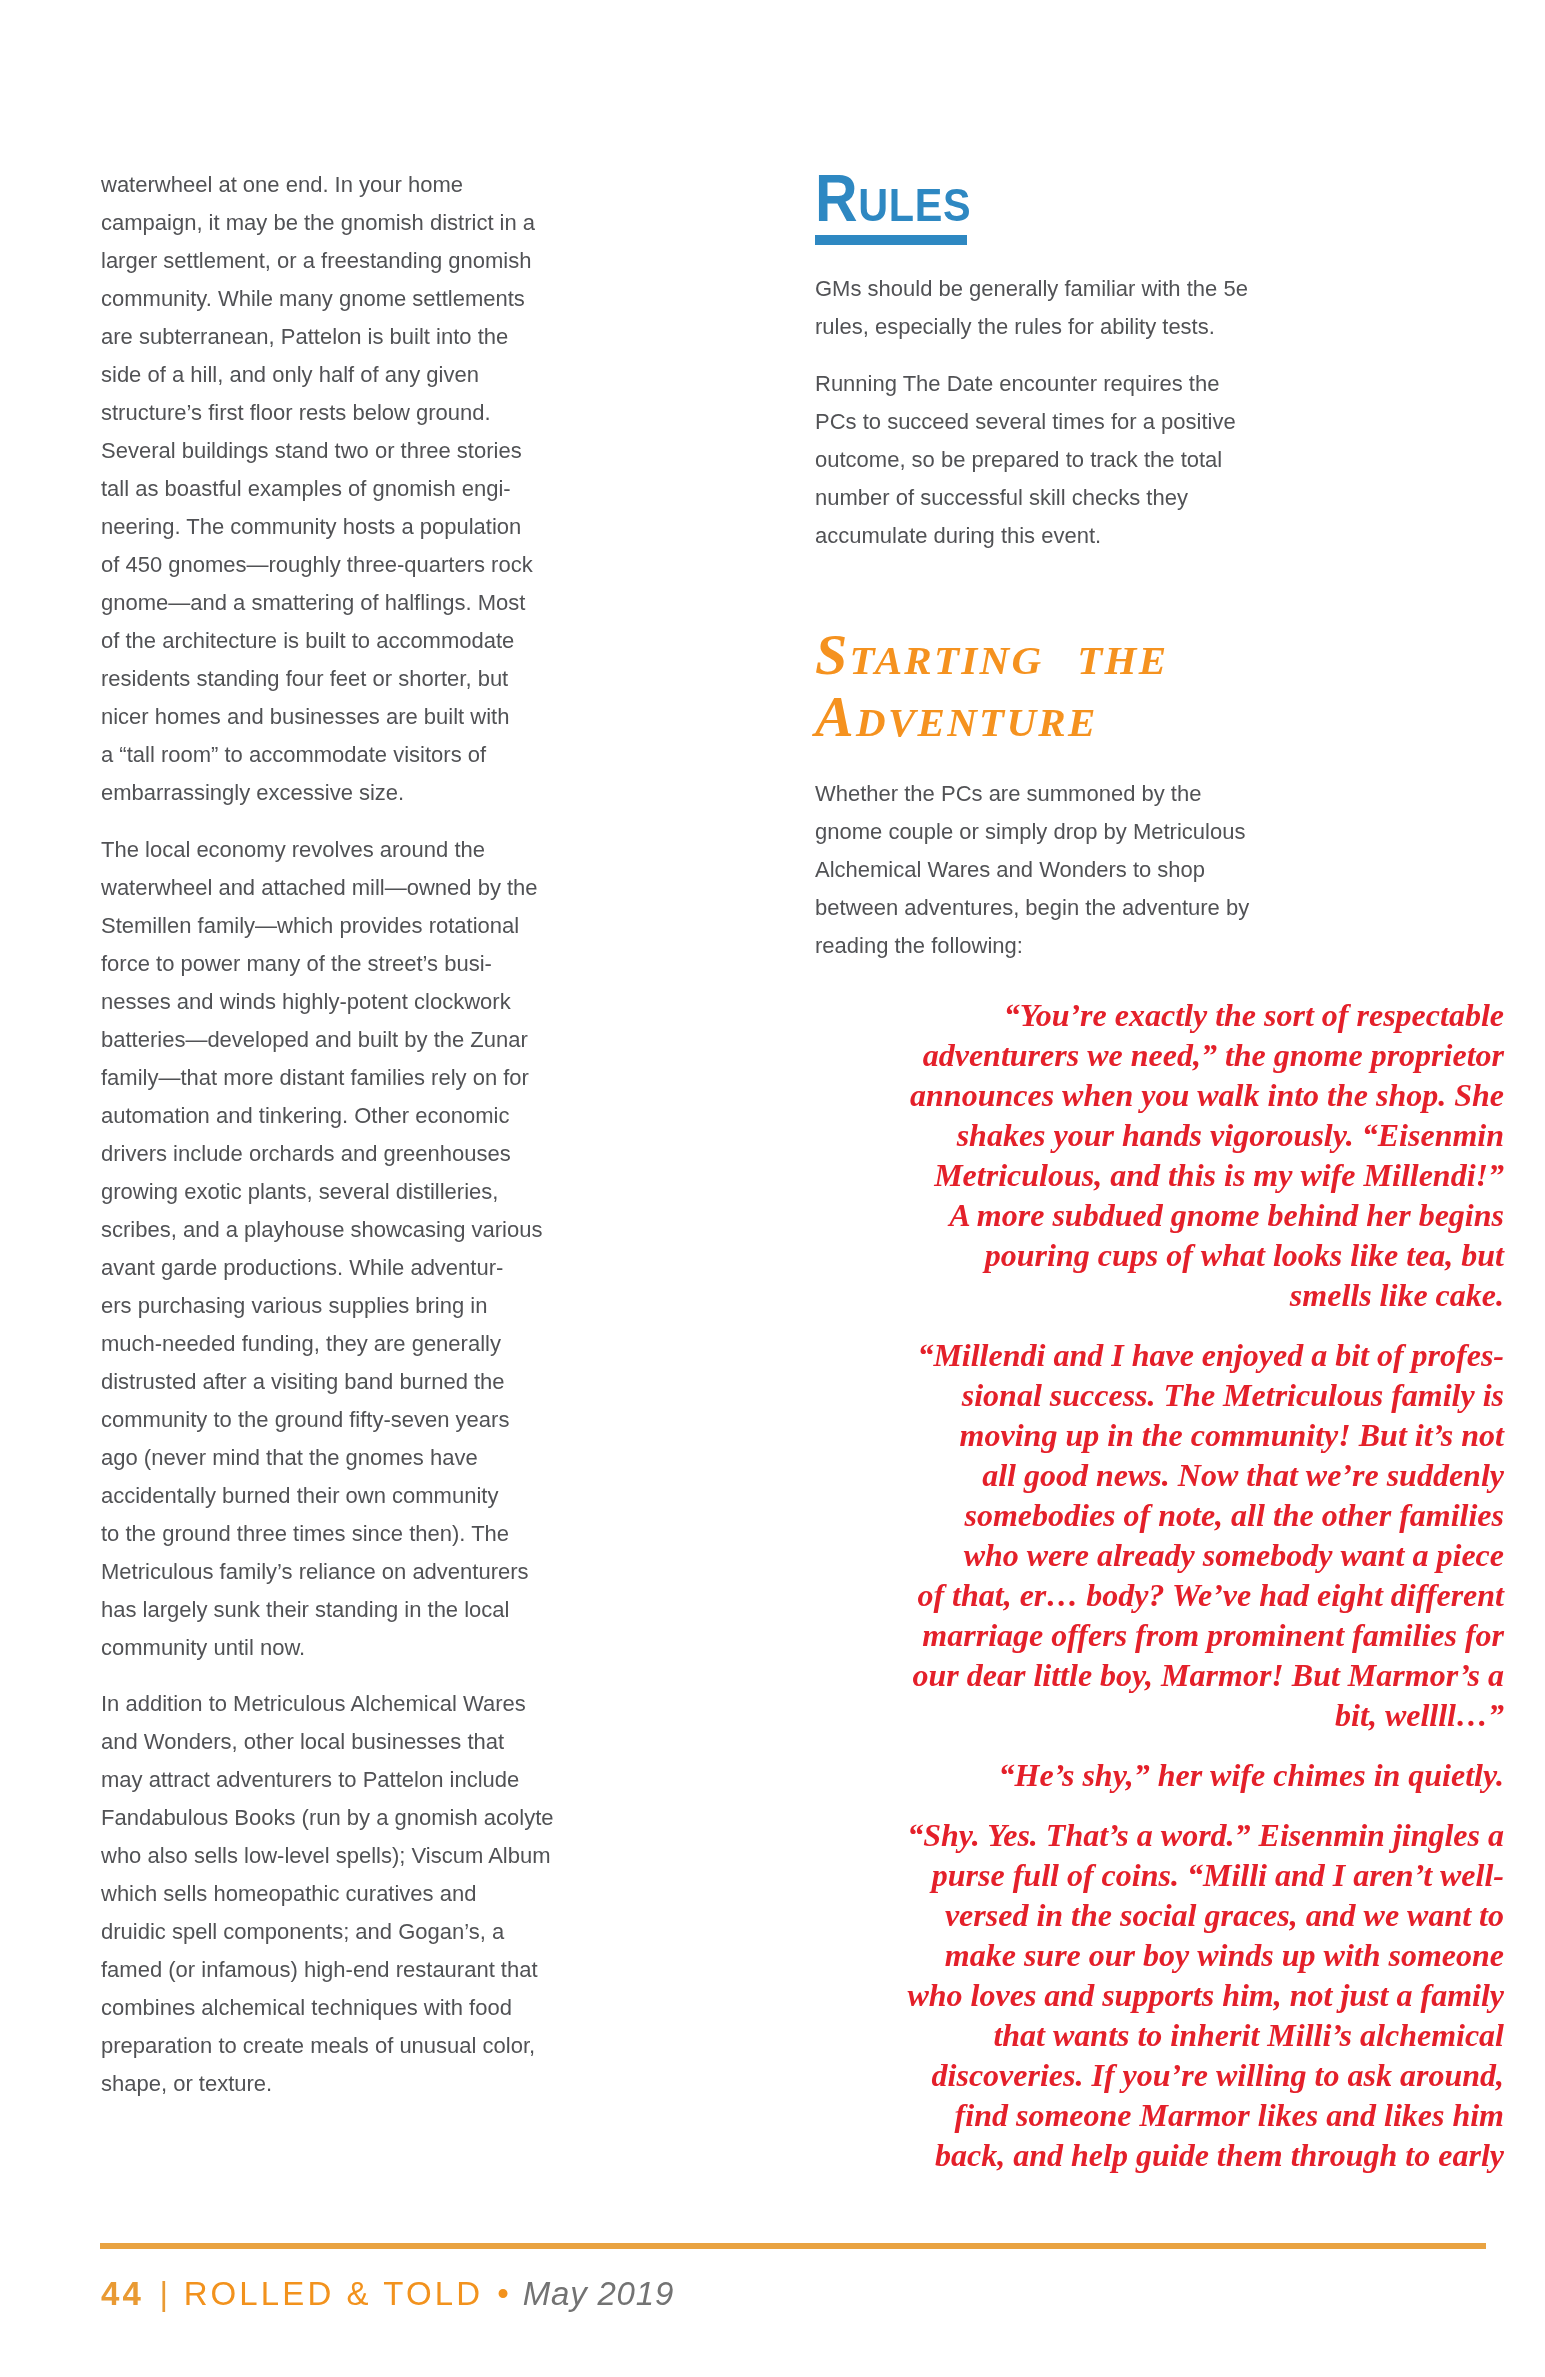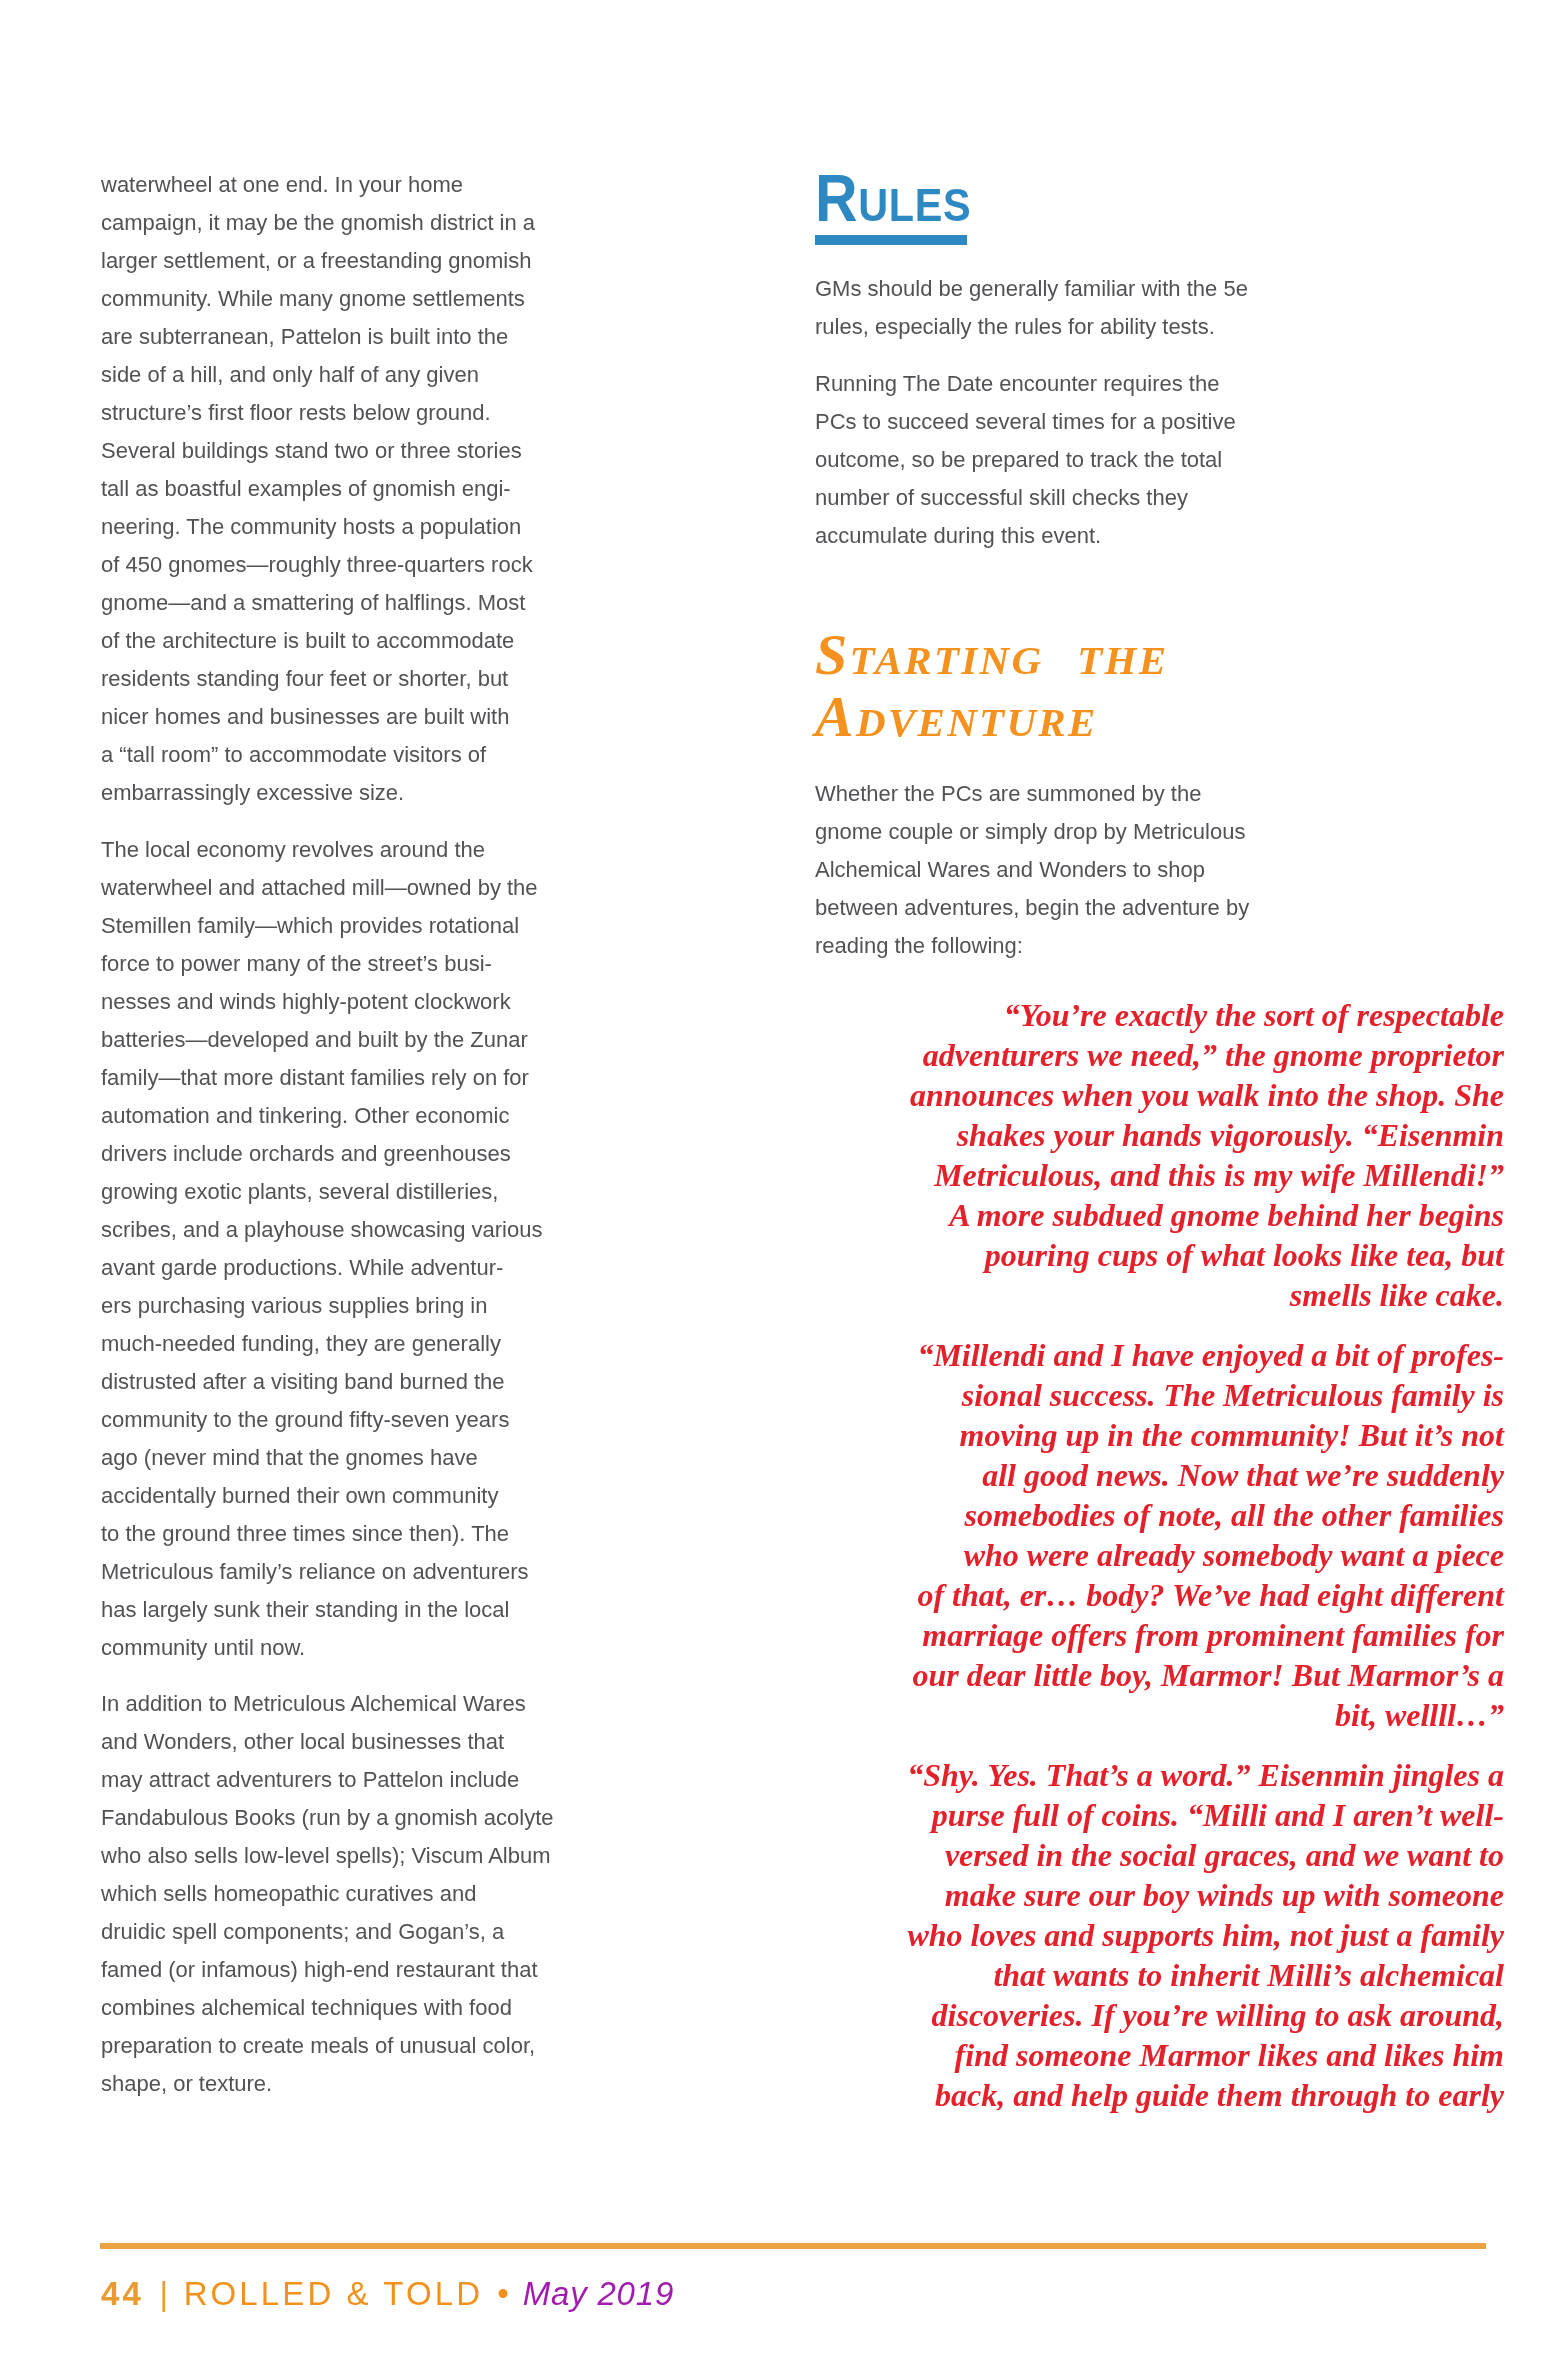--- a/index.html
+++ b/index.html
@@ -65,21 +65,21 @@
     position:absolute;left:101px;top:2276px;
     display:flex;align-items:baseline;
     font-size:33px;line-height:36px;
     color:#E99A33;
     white-space:nowrap;
   }
   .footer-page-number{letter-spacing:3.1px;font-weight:700;}
   .footer-divider{margin:0 15.6px;font-weight:300;}
   .footer-magazine{font-weight:400;letter-spacing:3.1px;color:#F2921D;}
   .footer-bullet{margin:0 14px;color:#F2921D;}
-  .footer-issue{font-style:italic;letter-spacing:0.8px;color:#a21caf;}
+  .footer-issue{font-style:italic;letter-spacing:0.8px;color:#737373;}
 </style>
 </head>
 <body>
 
 <div class="page">
 
   <div class="col-left">
     <p class="body-text">waterwheel at one end. In your home
 campaign, it may be the gnomish district in a
 larger settlement, or a freestanding gnomish
@@ -164,20 +164,21 @@
     <p class="read-aloud">“Millendi and I have enjoyed a bit of profes-
 sional success. The Metriculous family is
 moving up in the community! But it’s not
 all good news. Now that we’re suddenly
 somebodies of note, all the other families
 who were already somebody want a piece
 of that, er… body? We’ve had eight different
 marriage offers from prominent families for
 our dear little boy, Marmor! But Marmor’s a
 bit, wellll…”</p>
+    <p class="read-aloud">“He’s shy,” her wife chimes in quietly.</p>
     <p class="read-aloud">“Shy. Yes. That’s a word.” Eisenmin jingles a
 purse full of coins. “Milli and I aren’t well-
 versed in the social graces, and we want to
 make sure our boy winds up with someone
 who loves and supports him, not just a family
 that wants to inherit Milli’s alchemical
 discoveries. If you’re willing to ask around,
 find someone Marmor likes and likes him
 back, and help guide them through to early</p>
   </div>

